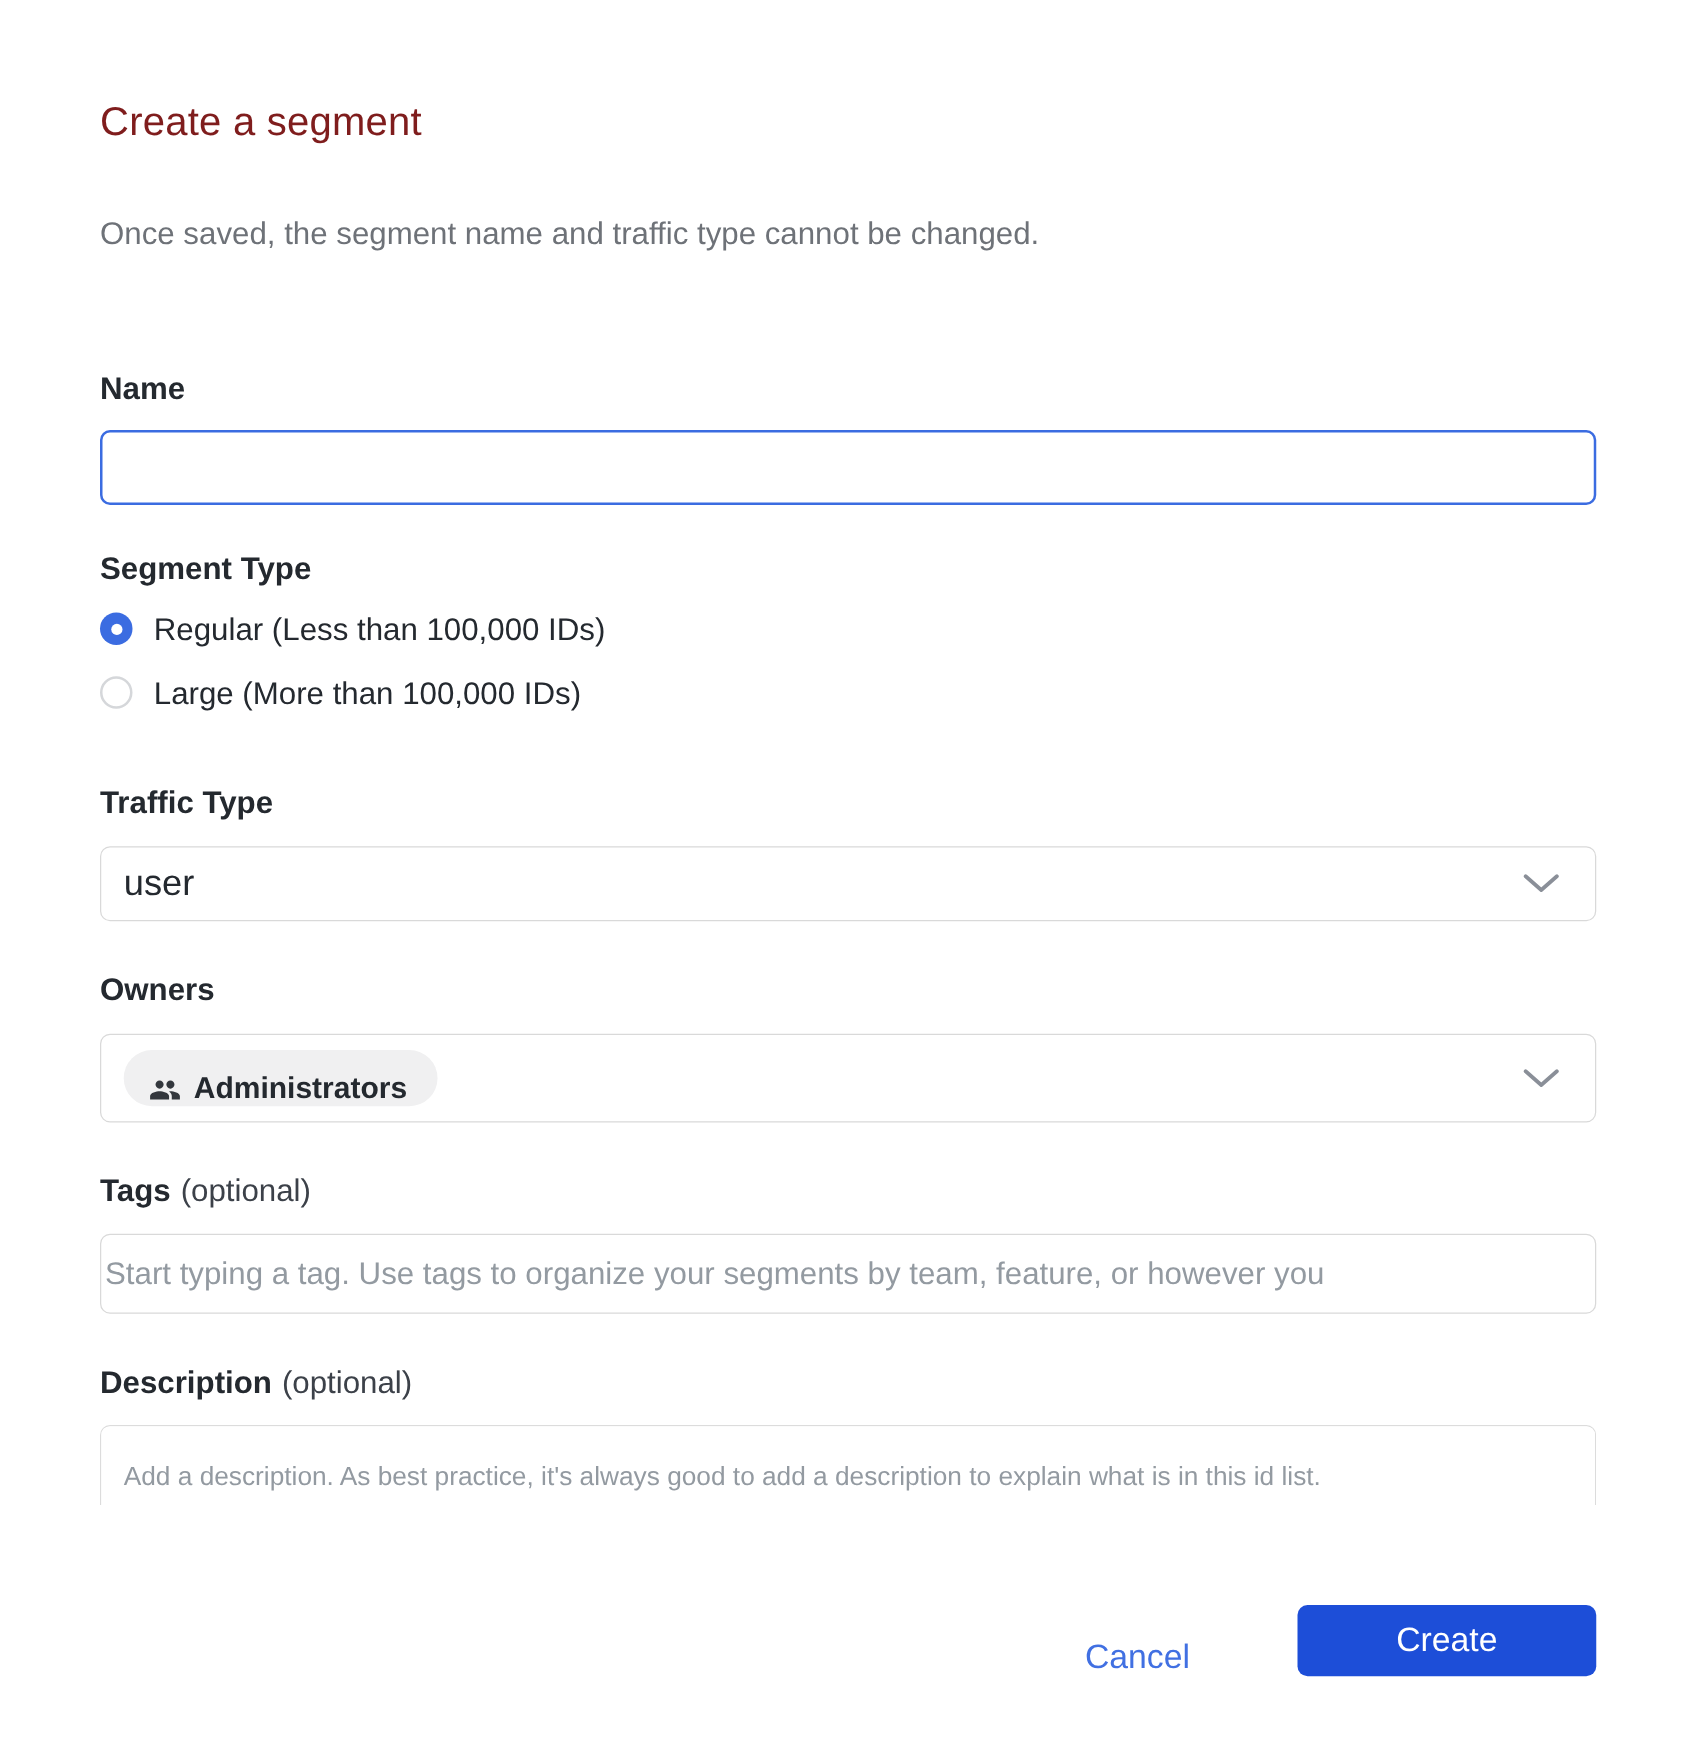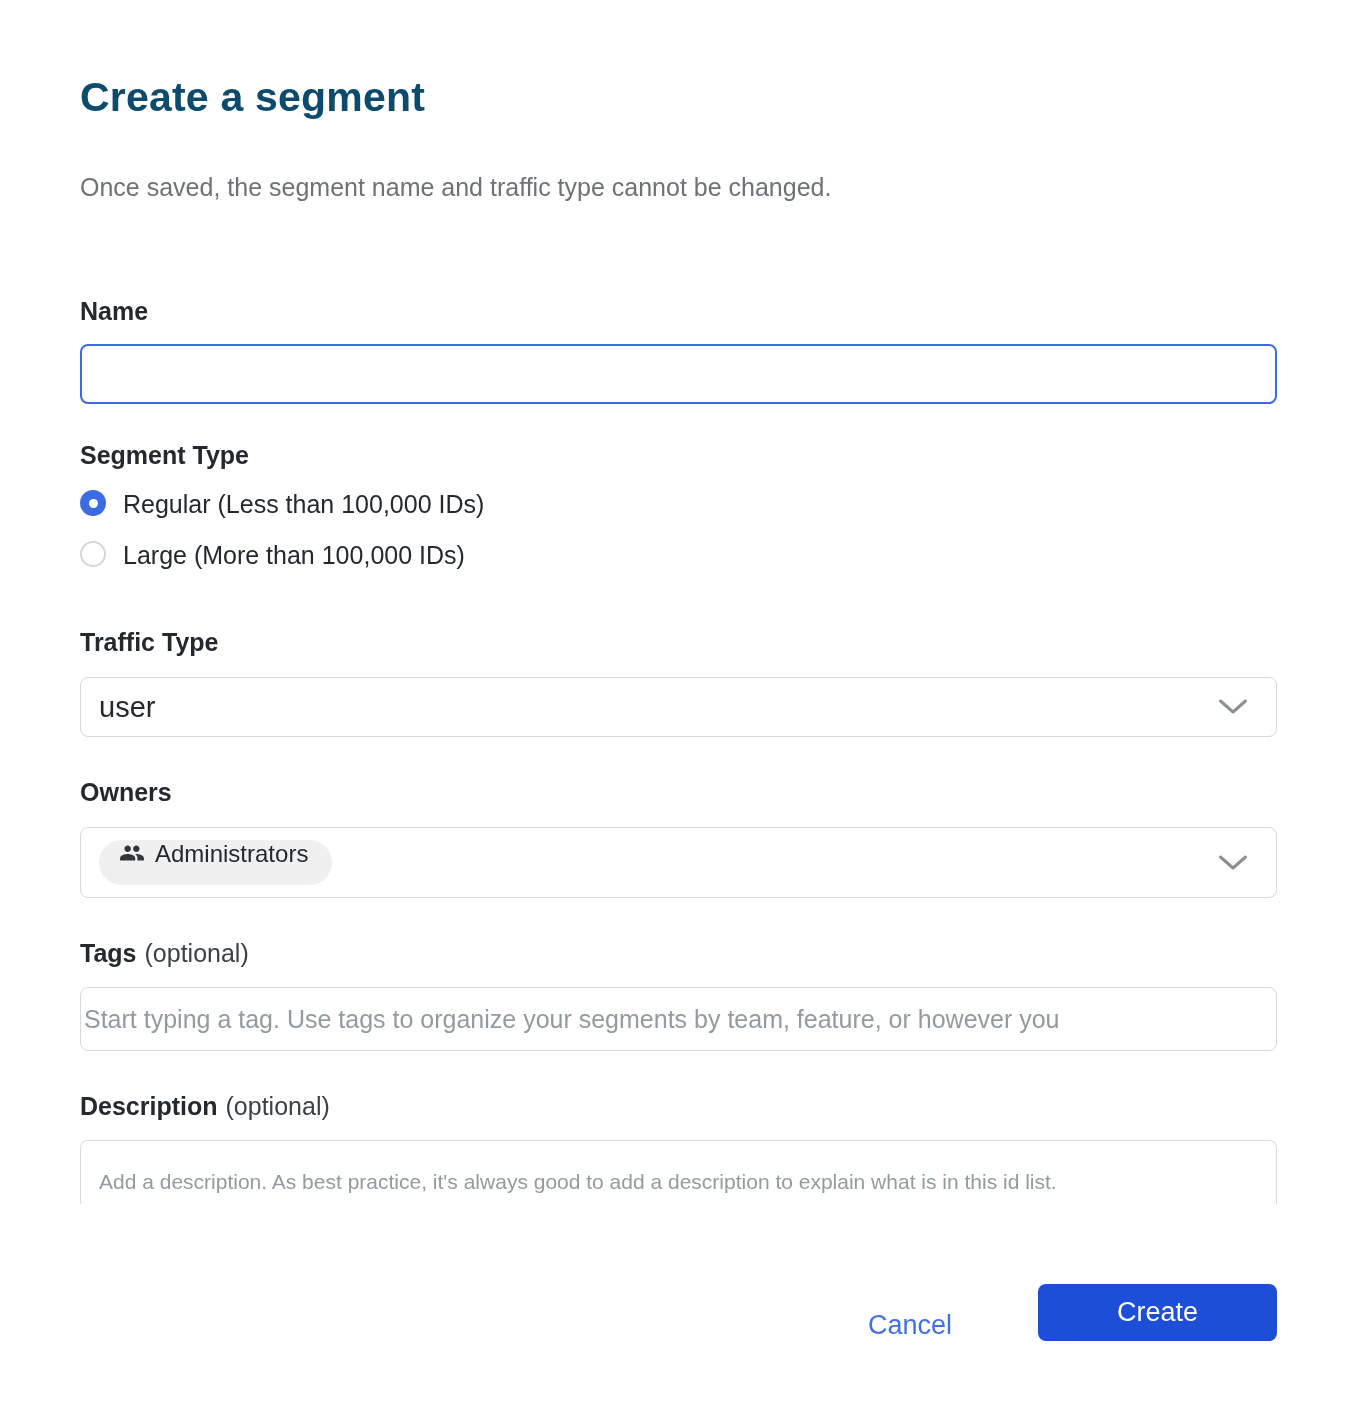--- a/index.html
+++ b/index.html
@@ -10,24 +10,24 @@
     font-family: "Liberation Sans", sans-serif;
     color: #24292f;
     overflow: hidden;
   }
   .modal {
     width: 1354px;
     height: 1410px;
     padding: 72px 77px 0 80px;
   }
   .modal-title {
-    font-size: 41px;
-    font-weight: 700;
+    font-size: 32px;
+    font-weight: 400;
     line-height: 50px;
-    color: #0c4a6e;
+    color: #7f1d1d;
     letter-spacing: 0.2px;
   }
   .modal-subtitle {
     margin-top: 50px;
     font-size: 25px;
     line-height: 30px;
     color: #6e7278;
   }
   .field-label {
     font-size: 25px;
@@ -117,26 +117,27 @@
   .chevron {
     position: absolute;
     right: 28px;
     top: 50%;
     transform: translateY(-50%);
     width: 30px;
     height: 17px;
   }
   .chip {
     display: inline-flex;
-    align-items: flex-start;
+    align-items: flex-end;
     height: 45px;
     padding: 0 24px 0 20px;
     background: #f0f0f1;
     border-radius: 999px;
     margin-left: 0;
+    font-weight: bold;
   }
   .chip .chip-label { font-size: 24px; color: #24292f; margin-left: 10px; }
   .people-svg { width: 26px; height: 26px; }
 
   .textarea-wrap {
     margin-top: 19px;
     height: 64px;
     overflow: hidden;
     border-radius: 8px 8px 0 0;
     border-top: 1px solid #dcdcdc;

